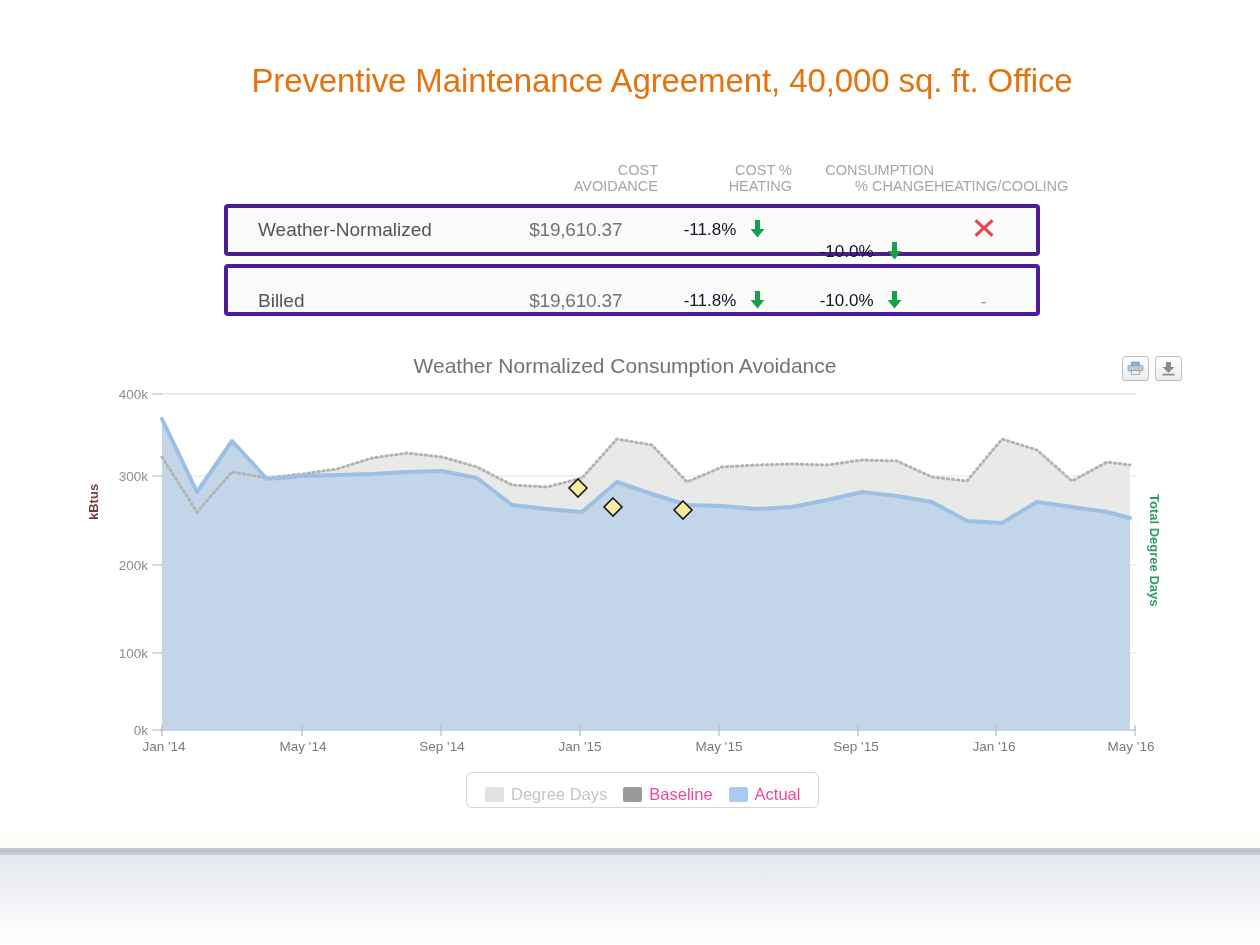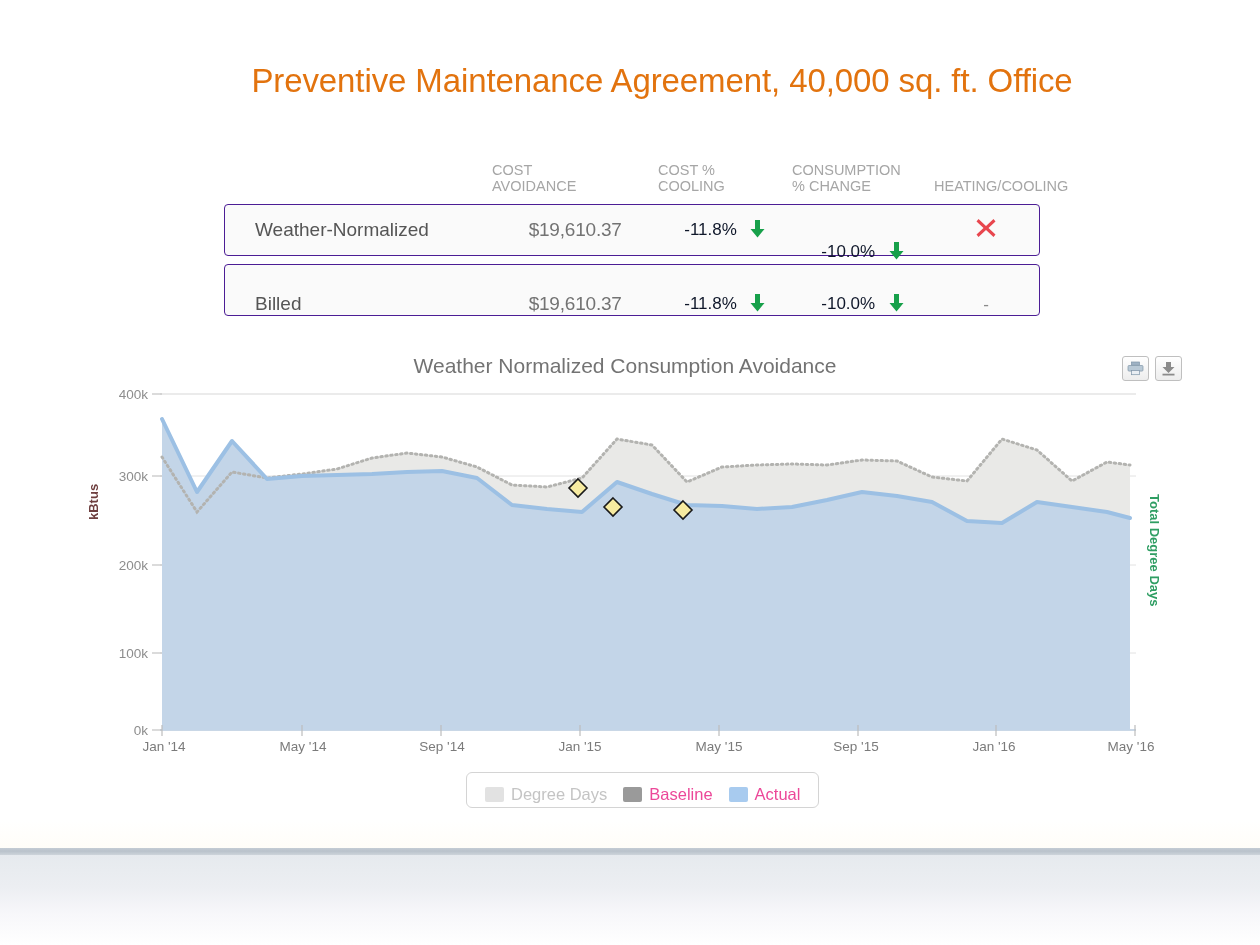--- a/index.html
+++ b/index.html
@@ -36,38 +36,38 @@
     display: flex;
     align-items: flex-end;
     height: 44px;
     padding-bottom: 2px;
   }
   .sum-row {
     display: flex;
     align-items: center;
     height: 52px;
     background: #fafafa;
-    border: 1px solid #4c1d95;
+    border: 4px solid #4c1d95;
     border-radius: 4px;
     margin-top: 8px;
   }
   .sum-row.second { margin-top: 8px; align-items: flex-end; }
   .c-label  { width: 268px; padding-left: 30px; text-align: left; }
   .c-cost   { width: 166px; text-align: center; }
   .c-costpc { width: 134px; text-align: center; }
   .c-conspc { width: 142px; text-align: center; margin-top: 44px; }
   .c-hc     { width: 106px; text-align: center; }
 
   .sum-head .c-label { }
   .hdr {
     color: #a6a6a6;
     font-size: 14.5px;
     line-height: 16px;
     font-weight: 400;
-    text-align: left;
+    text-align: right;
     white-space: pre-line;
   }
   .hdr.nowrap { white-space: nowrap; }
 
   .rowlabel { color: #555555; font-size: 19px; }
   .money { color: #737373; font-size: 19px; font-weight: 400; letter-spacing: -0.2px;}
   .pct   { color: #0f172a; font-size: 17px; display:inline-block; vertical-align: middle;}
   .arrow-down {
     display: inline-block; vertical-align: middle;
     margin-left: 9px; position: relative; top: 1px;
@@ -157,21 +157,21 @@
 
   <div class="title">Preventive Maintenance Agreement, 40,000 sq. ft. Office</div>
 
   <div class="summary">
 
     <div class="sum-head">
       <div class="c-label"></div>
       <div class="c-cost hdr">COST
 AVOIDANCE</div>
       <div class="c-costpc hdr">COST %
-COOLING</div>
+HEATING</div>
       <div class="c-conspc hdr">CONSUMPTION
 % CHANGE</div>
       <div class="c-hc hdr nowrap">HEATING/COOLING</div>
     </div>
 
     <div class="sum-row">
       <div class="c-label rowlabel">Weather-Normalized</div>
       <div class="c-cost money">$19,610.37</div>
       <div class="c-costpc">
         <span class="pct">-11.8%</span>

